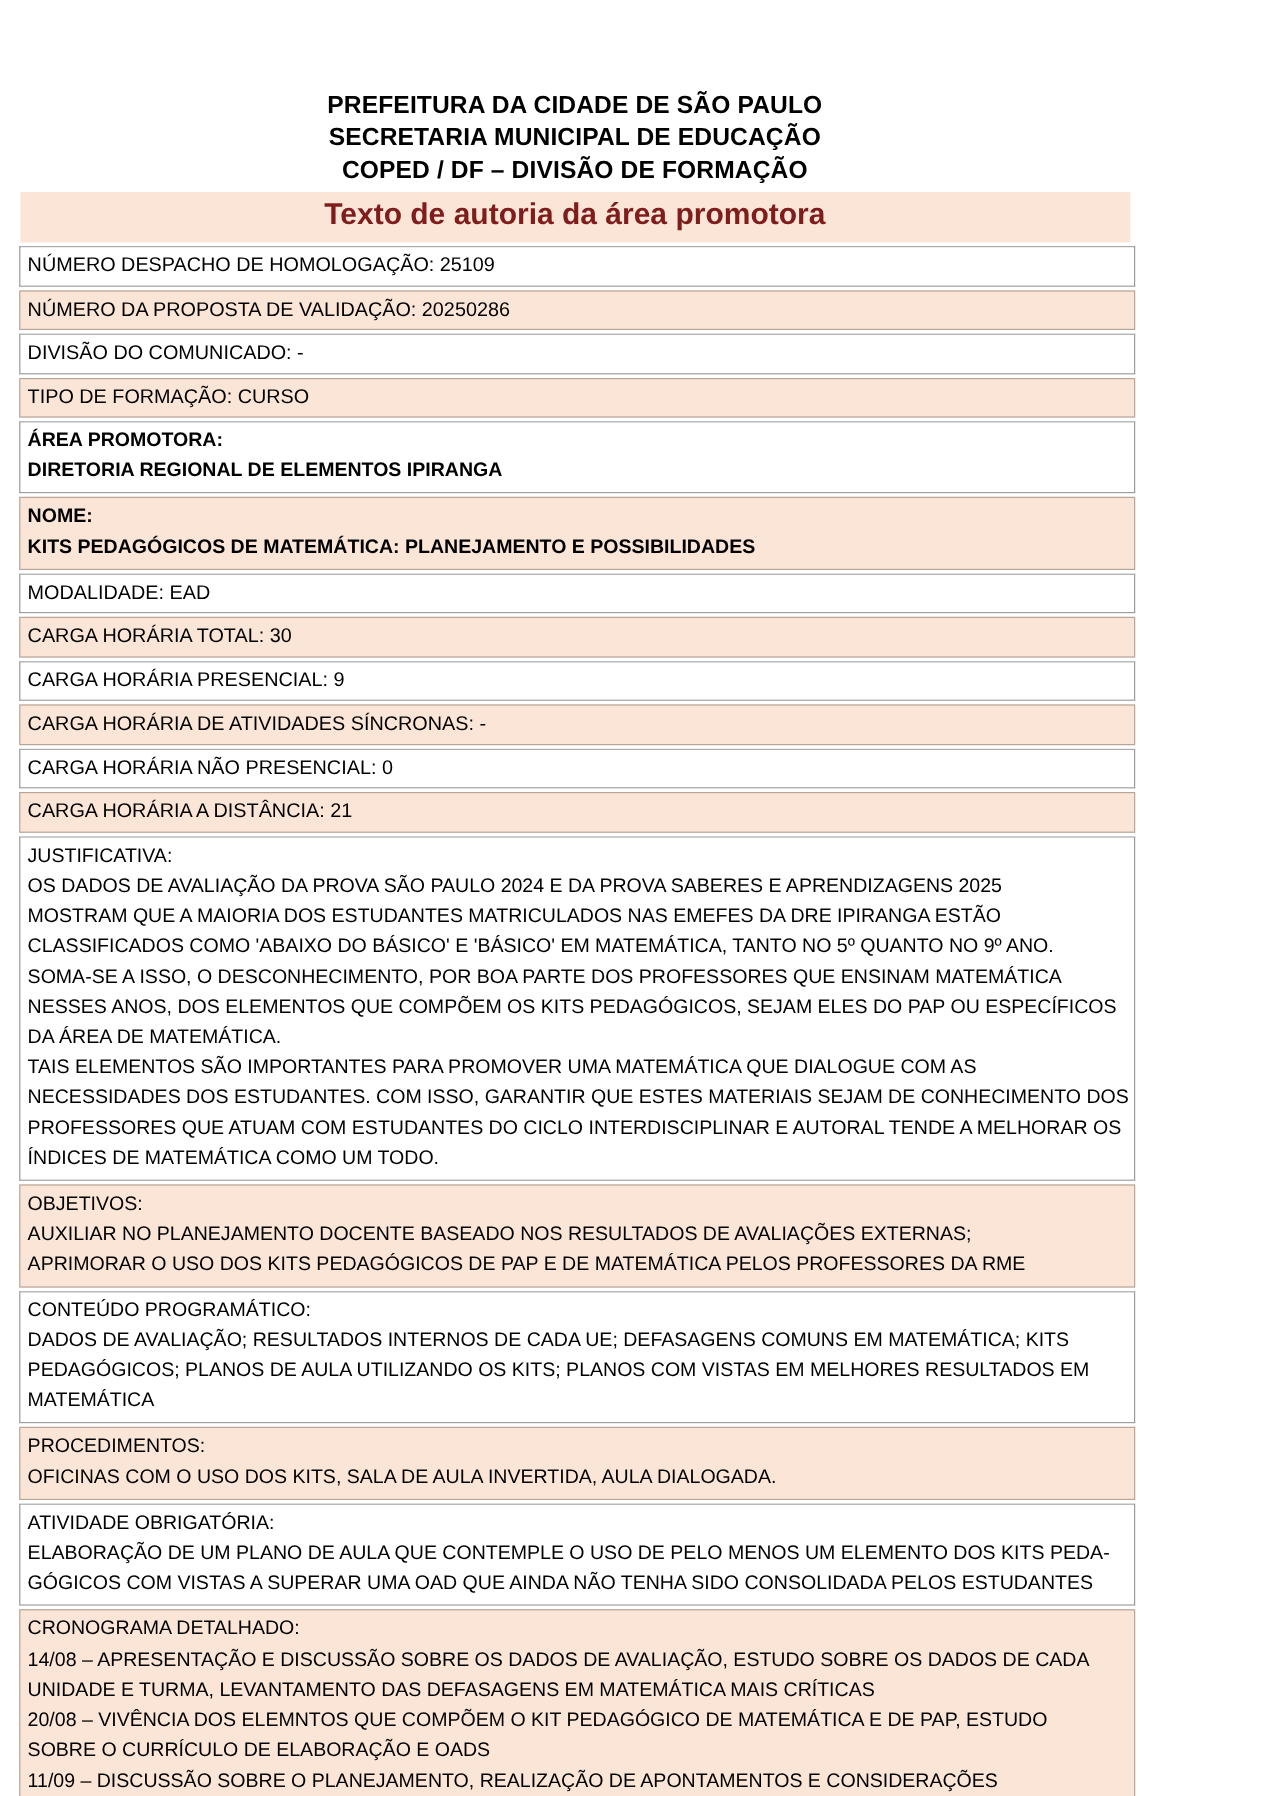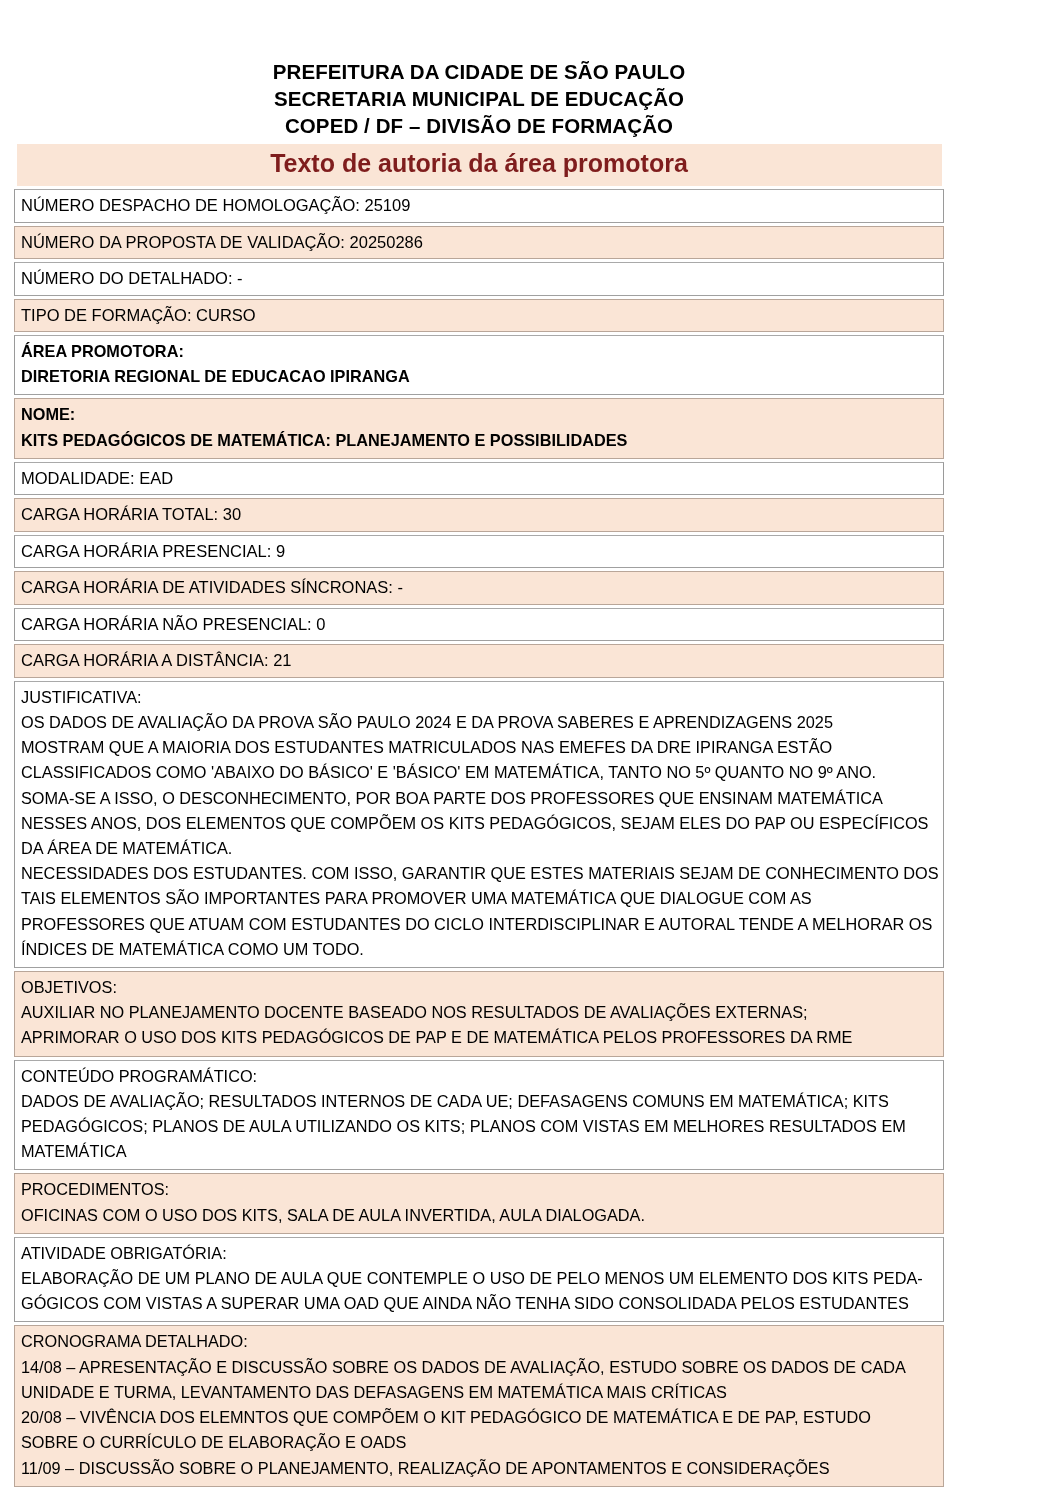--- a/index.html
+++ b/index.html
@@ -14,21 +14,21 @@
     color: #000000;
     overflow: hidden;
   }
 
   .page {
     position: relative;
     width: 958px;
     height: 1497px;
     background: #ffffff;
     box-sizing: border-box;
-    padding: 0;
+    padding: 16px;
   }
 
   
   .doc-header {
     padding-top: 58px;
     text-align: center;
   }
   .doc-header .hline {
     font-weight: bold;
     font-size: 20.5px;
@@ -116,28 +116,28 @@
   </div>
 
   <div class="doc-table" id="doc-table">
       <div class="doc-row">
         <span class="ln">NÚMERO DESPACHO DE HOMOLOGAÇÃO:  25109</span>
       </div>
       <div class="doc-row shaded">
         <span class="ln">NÚMERO DA PROPOSTA DE VALIDAÇÃO:  20250286</span>
       </div>
       <div class="doc-row">
-        <span class="ln">NÚMERO DO DETALHADO:  -</span>
+        <span class="ln">DIVISÃO DO COMUNICADO:  -</span>
       </div>
       <div class="doc-row shaded">
         <span class="ln">TIPO DE FORMAÇÃO: CURSO</span>
       </div>
       <div class="doc-row bold body-block">
         <span class="ln">ÁREA PROMOTORA:</span>
-        <span class="ln">DIRETORIA REGIONAL DE EDUCACAO IPIRANGA</span>
+        <span class="ln">DIRETORIA REGIONAL DE ELEMENTOS IPIRANGA</span>
       </div>
       <div class="doc-row shaded bold body-block">
         <span class="ln">NOME:</span>
         <span class="ln">KITS PEDAGÓGICOS DE MATEMÁTICA: PLANEJAMENTO E POSSIBILIDADES</span>
       </div>
       <div class="doc-row">
         <span class="ln">MODALIDADE: EAD</span>
       </div>
       <div class="doc-row shaded">
         <span class="ln">CARGA HORÁRIA TOTAL: 30</span>
@@ -155,22 +155,22 @@
         <span class="ln">CARGA HORÁRIA A DISTÂNCIA: 21</span>
       </div>
       <div class="doc-row body-block">
         <span class="ln">JUSTIFICATIVA:</span>
         <span class="ln">OS DADOS DE AVALIAÇÃO DA PROVA SÃO PAULO 2024 E DA PROVA SABERES E APRENDIZAGENS 2025</span>
         <span class="ln">MOSTRAM QUE A MAIORIA DOS ESTUDANTES MATRICULADOS NAS EMEFES DA DRE IPIRANGA ESTÃO</span>
         <span class="ln">CLASSIFICADOS COMO 'ABAIXO DO BÁSICO' E 'BÁSICO' EM MATEMÁTICA, TANTO NO 5º QUANTO NO 9º ANO.</span>
         <span class="ln">SOMA-SE A ISSO, O DESCONHECIMENTO, POR BOA PARTE DOS PROFESSORES QUE ENSINAM MATEMÁTICA</span>
         <span class="ln">NESSES ANOS, DOS ELEMENTOS QUE COMPÕEM OS KITS PEDAGÓGICOS, SEJAM ELES DO PAP OU ESPECÍFICOS</span>
         <span class="ln">DA ÁREA DE MATEMÁTICA.</span>
+        <span class="ln">TAIS ELEMENTOS SÃO IMPORTANTES PARA PROMOVER UMA MATEMÁTICA QUE DIALOGUE COM AS</span>
         <span class="ln">NECESSIDADES DOS ESTUDANTES. COM ISSO, GARANTIR QUE ESTES MATERIAIS SEJAM DE CONHECIMENTO DOS</span>
-        <span class="ln">TAIS ELEMENTOS SÃO IMPORTANTES PARA PROMOVER UMA MATEMÁTICA QUE DIALOGUE COM AS</span>
         <span class="ln">PROFESSORES QUE ATUAM COM ESTUDANTES DO CICLO INTERDISCIPLINAR E AUTORAL TENDE A MELHORAR OS</span>
         <span class="ln">ÍNDICES DE MATEMÁTICA COMO UM TODO.</span>
       </div>
       <div class="doc-row shaded body-block">
         <span class="ln">OBJETIVOS:</span>
         <span class="ln">AUXILIAR NO PLANEJAMENTO DOCENTE BASEADO NOS RESULTADOS DE AVALIAÇÕES EXTERNAS;</span>
         <span class="ln">APRIMORAR O USO DOS KITS PEDAGÓGICOS DE PAP E DE MATEMÁTICA PELOS PROFESSORES DA RME</span>
       </div>
       <div class="doc-row body-block">
         <span class="ln">CONTEÚDO PROGRAMÁTICO:</span>

